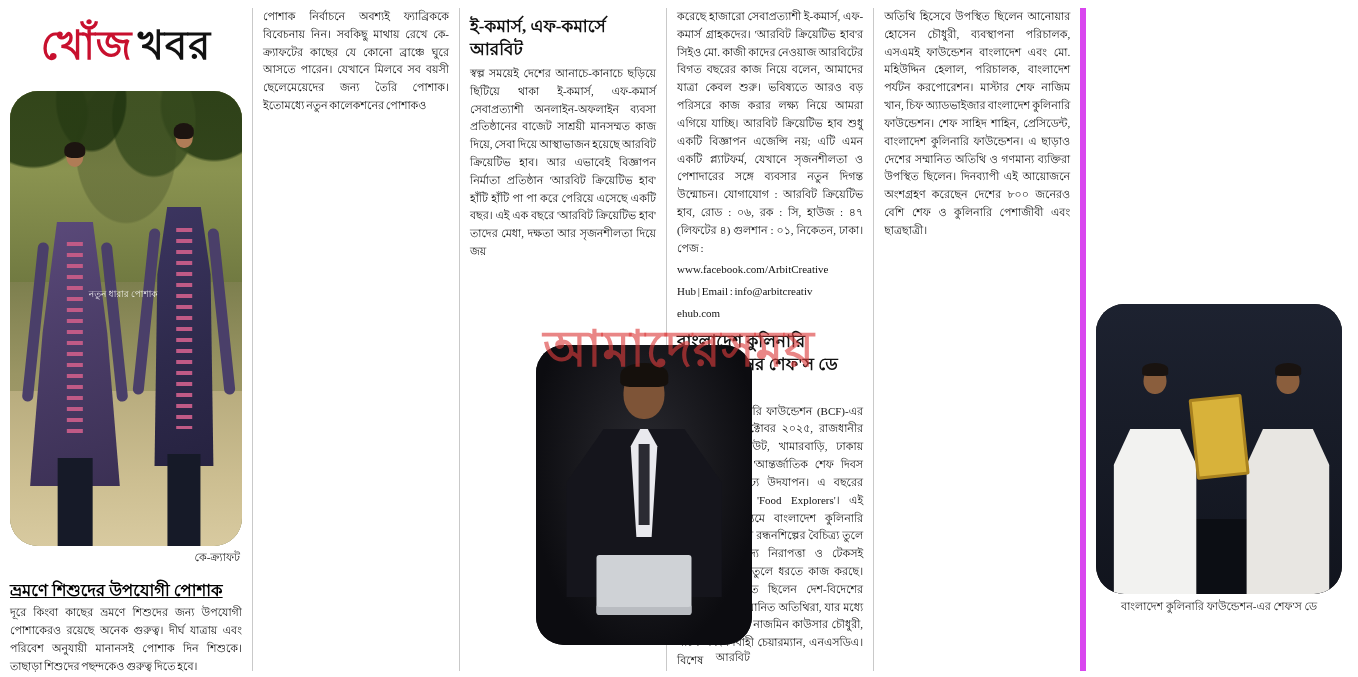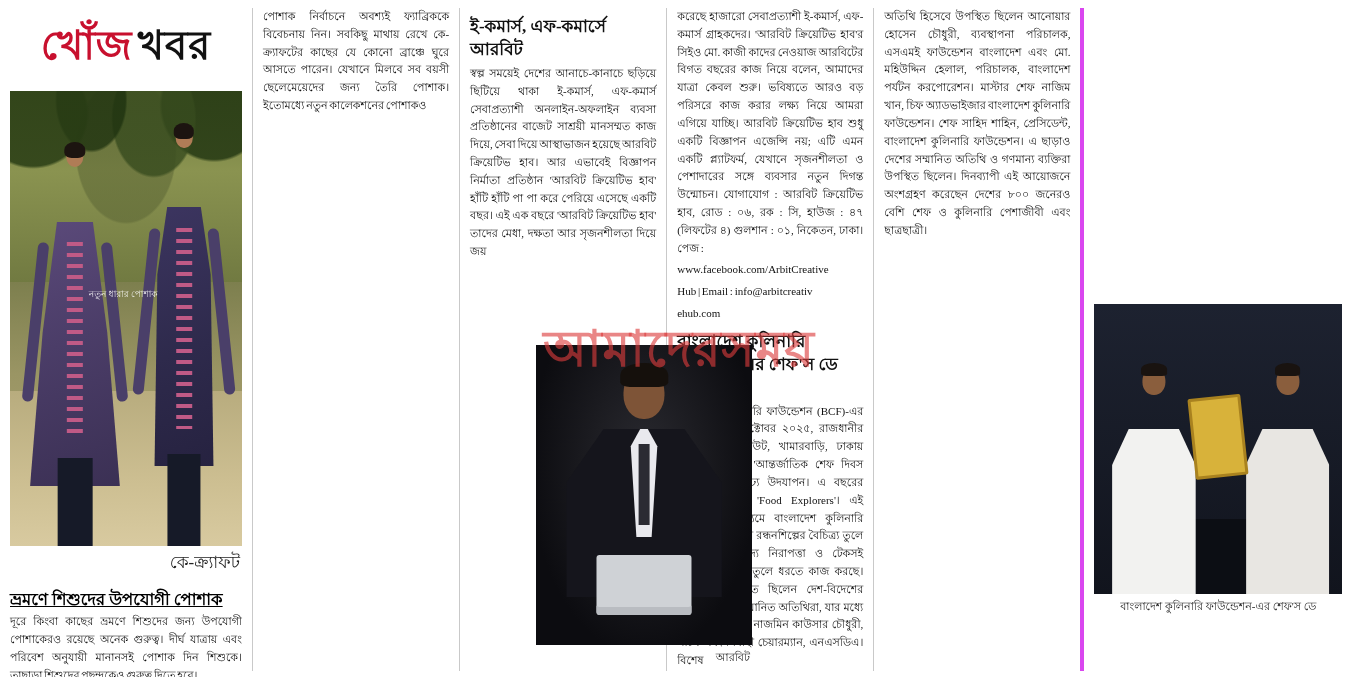--- a/index.html
+++ b/index.html
@@ -23,21 +23,21 @@
   }
   .col{
     box-sizing:border-box;
     position:relative;
   }
   .col-a{width:278px;padding-right:10px;}
   .col-b{width:236px;padding:0 10px;border-left:1px solid #c9c9c9;}
   .col-c{width:236px;padding:0 10px;border-left:1px solid #c9c9c9;}
   .col-d{width:236px;padding:0 10px;border-left:1px solid #c9c9c9;}
   .col-e{width:236px;padding:0 10px;border-left:1px solid #c9c9c9;}
-  .col-f{width:300px;padding-left:10px;border-left:4px solid #d946ef;}
+  .col-f{width:300px;padding-left:10px;border-left:6px solid #d946ef;}
 
   .masthead{
     text-align:center;
     margin:6px 0 10px 0;
     letter-spacing:1px;
     white-space:nowrap;
   }
   .masthead .m1{
     color:#c8102e;
     font-size:40px;
@@ -48,25 +48,26 @@
     color:#111111;
     font-size:40px;
     font-weight:bold;
   }
 
   .photo{
     position:relative;
     width:100%;
     overflow:hidden;
     background:#6b6f4a;
+    border-radius:28px;
   }
   .photo-main{height:455px;}
   .photo-caption{
     text-align:right;
-    font-size:17px;
+    font-size:11px;
     color:#222;
     padding:3px 2px 6px 0;
   }
 
   
   .scene{position:absolute;inset:0;}
   .sky{position:absolute;left:0;right:0;top:0;height:44%;
        background:linear-gradient(180deg,#6e7b3d 0%,#8a9350 40%,#6f7840 100%);}
   .foliage{position:absolute;left:0;right:0;top:0;height:50%;
        background:

